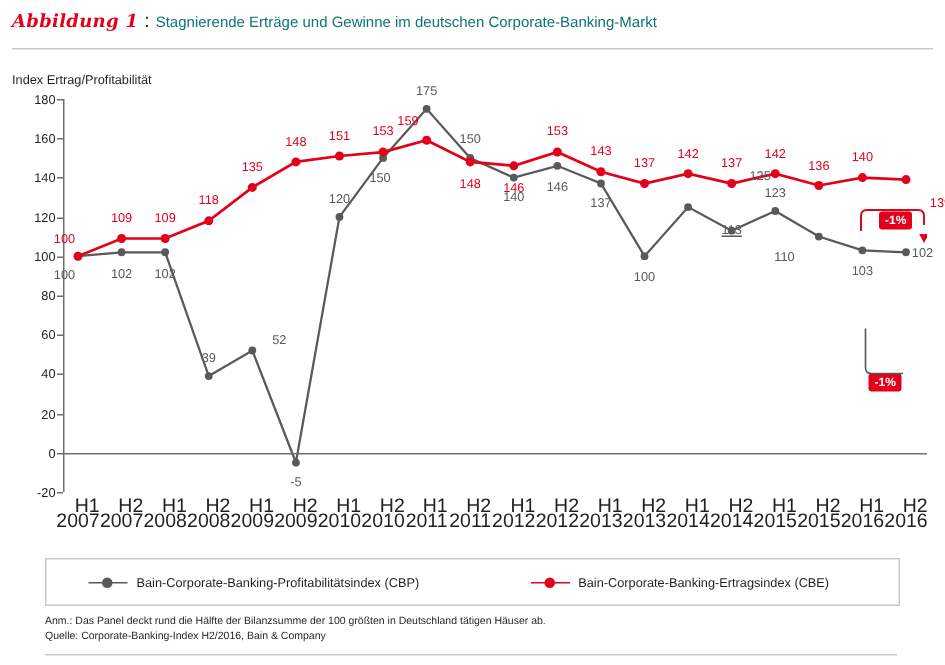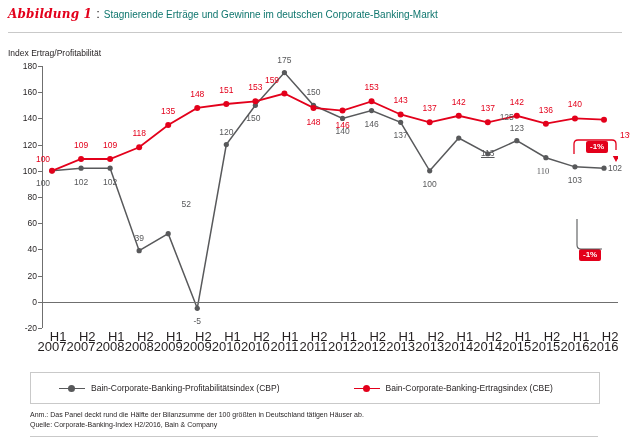--- a/index.html
+++ b/index.html
@@ -306,34 +306,34 @@
       <div class="dlabel red" style="left: 416.737px; top: 35.78px;">142</div>
       <div class="dlabel red" style="left: 445.789px; top: 42.33px;">137</div>
       <div class="dlabel red" style="left: 474.842px; top: 35.78px;">142</div>
       <div class="dlabel red" style="left: 503.895px; top: 43.64px;">136</div>
       <div class="dlabel red" style="left: 532.947px; top: 38.4px;">140</div>
       <div class="dlabel red" style="left: 573px; top: 69px; margin-left: 12px;">139</div>
       <div class="dlabel grey" style="left: 1px; top: 116.8px;">100</div>
       <div class="dlabel grey" style="left: 39.0526px; top: 116.18px;">102</div>
       <div class="dlabel grey" style="left: 68.1053px; top: 116.18px;">102</div>
       <div class="dlabel grey" style="left: 97.1579px; top: 171.71px;">39</div>
-      <div class="dlabel grey" style="left: 126.211px; top: 138px; padding-left: 36px;">52</div>
+      <div class="dlabel grey" style="left: 126.211px; top: 160px; padding-left: 36px;">52</div>
       <div class="dlabel grey" style="left: 155.263px; top: 255.35px;">-5</div>
       <div class="dlabel grey" style="left: 184.316px; top: 65.6px;">120</div>
       <div class="dlabel grey" style="left: 211.368px; top: 52.3px;">150</div>
       <div class="dlabel grey" style="left: 242.421px; top: -6.45px;">175</div>
       <div class="dlabel grey" style="left: 271.474px; top: 26.3px;">150</div>
       <div class="dlabel grey" style="left: 300.526px; top: 65.4px;">140</div>
       <div class="dlabel grey" style="left: 329.579px; top: 57.54px;">146</div>
       <div class="dlabel grey" style="left: 358.632px; top: 69.33px;">137</div>
       <div class="dlabel grey" style="left: 387.684px; top: 117.8px;">100</div>
       <div class="dlabel grey" style="left: 416.737px; top: 51px; margin-left: 48px;">125</div>
       <div class="dlabel grey" style="left: 445.789px; top: 87px; text-decoration: underline;">113</div>
       <div class="dlabel grey" style="left: 474.842px; top: 61.67px;">123</div>
-      <div class="dlabel grey" style="left: 501px; top: 104.7px; font-family: Liberation Serif, serif;">110</div>
+      <div class="dlabel grey" style="left: 481px; top: 104.7px;">110</div>
       <div class="dlabel grey" style="left: 532.947px; top: 113.87px;">103</div>
       <div class="dlabel grey" style="left: 573px; top: 102.18px;">102</div>
     </div>
 
   <div class="xlabels" id="xlabels">
       <div class="xlab" style="left: 10px; top: 0px;">
         <div>H1</div>
         <div>2007</div>
       </div>
       <div class="xlab" style="left: 39.0526px; top: 0px;">

